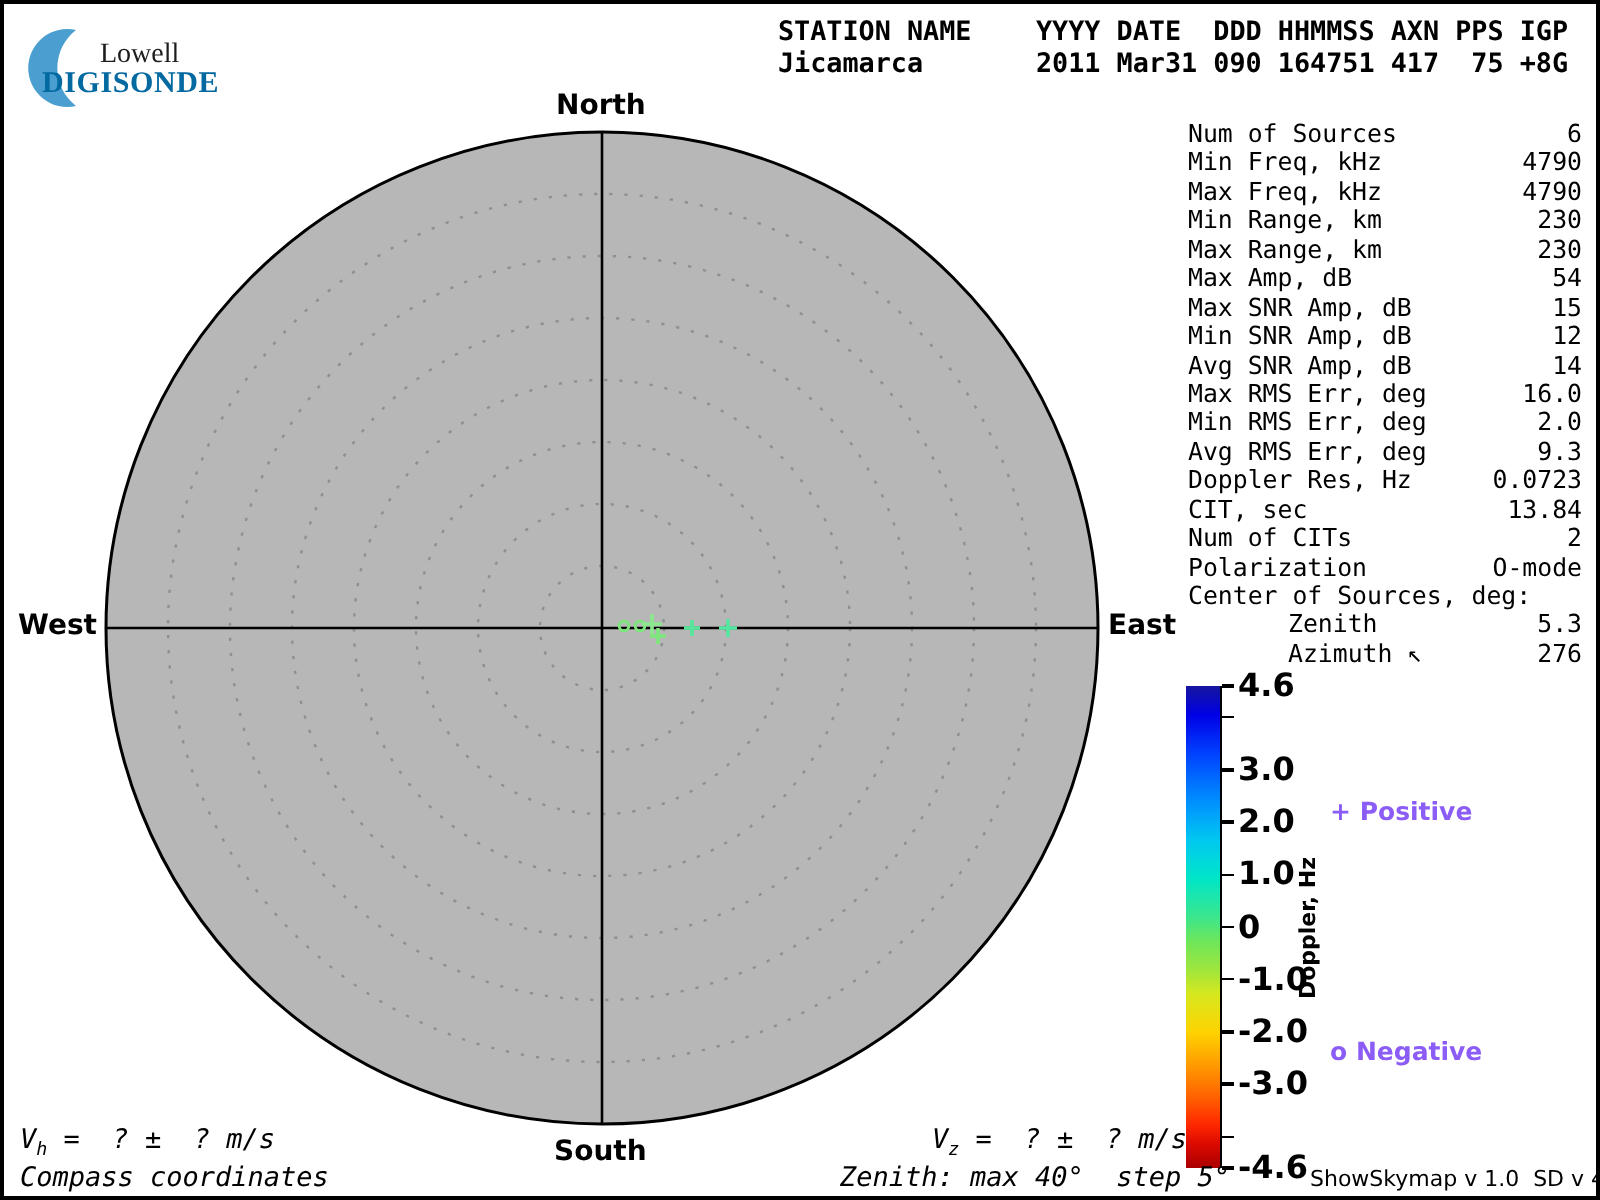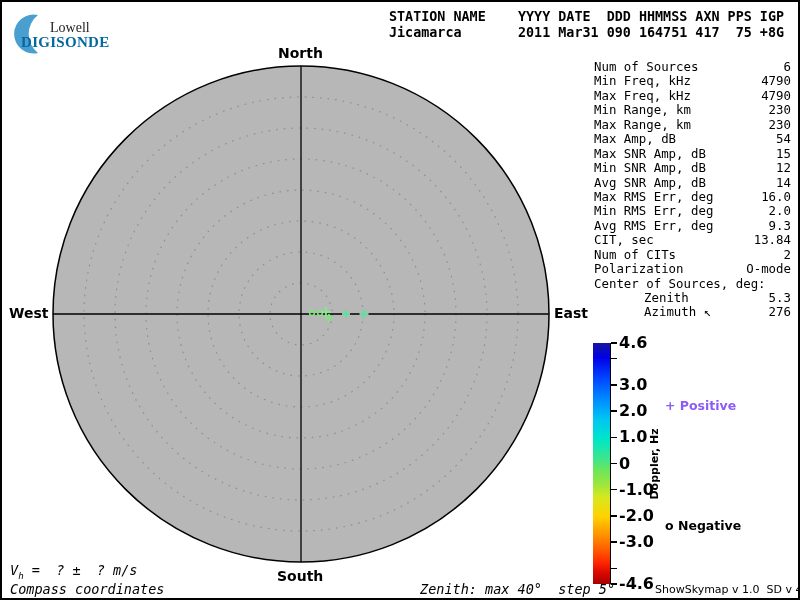--- a/index.html
+++ b/index.html
@@ -43,21 +43,21 @@
     background:linear-gradient(to bottom,
       #16169e 0%, #0000e6 6%, #0041ff 14%, #0090ff 24%, #00c8f0 32%,
       #00e6c8 40%, #3ce68c 48%, #6ee65a 53%, #a0e63c 59%, #d7e81e 64%,
       #ffd200 72%, #ffa000 78%, #ff6400 85%, #ff2800 91%, #dc0a00 95%, #aa0000 100%);
   }
   .cbar-tick{position:absolute;width:6px;height:1.5px;background:#000;left:609px;}
   .cbar-lab{position:absolute;left:617px;font-size:16px;font-weight:bold;line-height:12px;}
   .cbar-title{position:absolute;left:652px;top:462px;font-size:11px;font-weight:bold;
     transform:translate(-50%,-50%) rotate(-90deg);white-space:nowrap;}
   .legend-pos{position:absolute;left:663px;top:396px;font-size:12.5px;font-weight:bold;color:#8b5cf6;white-space:pre;text-align:center;}
-  .legend-neg{position:absolute;left:663px;top:516px;font-size:12.5px;font-weight:bold;color:#000000;white-space:pre;}
+  .legend-neg{position:absolute;left:663px;top:516px;font-size:12.5px;font-weight:bold;color:#8b5cf6;white-space:pre;}
   
   .foot{position:absolute;font-family:"DejaVu Sans Mono",monospace;font-style:italic;
     font-size:13.5px;white-space:pre;}
   .foot sub{font-size:.68em;}
   .f-vh{left:8px;top:560px;}
   .f-coords{left:8px;top:579px;}
   .f-vz{left:464px;top:560px;}
   .f-zen{left:418px;top:579px;}
   .f-ver{position:absolute;left:653px;top:581px;font-size:11px;font-style:normal;
     font-family:"DejaVu Sans",sans-serif;white-space:pre;}
@@ -84,20 +84,21 @@
       <div class="param-row"><span>Max Freq, kHz</span><span>4790</span></div>
       <div class="param-row"><span>Min Range, km</span><span>230</span></div>
       <div class="param-row"><span>Max Range, km</span><span>230</span></div>
       <div class="param-row"><span>Max Amp, dB</span><span>54</span></div>
       <div class="param-row"><span>Max SNR Amp, dB</span><span>15</span></div>
       <div class="param-row"><span>Min SNR Amp, dB</span><span>12</span></div>
       <div class="param-row"><span>Avg SNR Amp, dB</span><span>14</span></div>
       <div class="param-row"><span>Max RMS Err, deg</span><span>16.0</span></div>
       <div class="param-row"><span>Min RMS Err, deg</span><span>2.0</span></div>
       <div class="param-row"><span>Avg RMS Err, deg</span><span>9.3</span></div>
+      <div class="param-row"><span>Doppler Res, Hz</span><span>0.0723</span></div>
       <div class="param-row"><span>CIT, sec</span><span>13.84</span></div>
       <div class="param-row"><span>Num of CITs</span><span>2</span></div>
       <div class="param-row"><span>Polarization</span><span>O-mode</span></div>
       <div class="param-row"><span>Center of Sources, deg:</span><span></span></div>
       <div class="param-row indent"><span>Zenith</span><span>5.3</span></div>
       <div class="param-row indent"><span>Azimuth ↖</span><span>276</span></div>
     </div>
 
   <svg class="skymap" width="800" height="600">
     <circle id="outer-circle" cx="299" cy="312" r="248" fill="#b7b7b7" stroke="#000" stroke-width="1.5"></circle>
@@ -149,16 +150,17 @@
       <div class="cbar-tick" style="top: 565.533px;"></div>
       <div class="cbar-tick" style="top: 581.25px;"></div>
       <div class="cbar-lab" style="top: 576px;">-4.6</div>
     </div>
   <div class="cbar-title">Doppler, Hz</div>
   <div class="legend-pos">+ Positive</div>
   <div class="legend-neg">o Negative</div>
 
   <div class="foot f-vh"><span>V</span><sub>h</sub><span> =  ? ±  ? m/s</span></div>
   <div class="foot f-coords">Compass coordinates</div>
+  <div class="foot f-vz"><span>V</span><sub>z</sub><span> =  ? ±  ? m/s</span></div>
   <div class="foot f-zen">Zenith: max 40°  step 5°</div>
   <div class="f-ver">ShowSkymap v 1.0  SD v 4.2</div>
 
 </div>
 
 </body></html>

